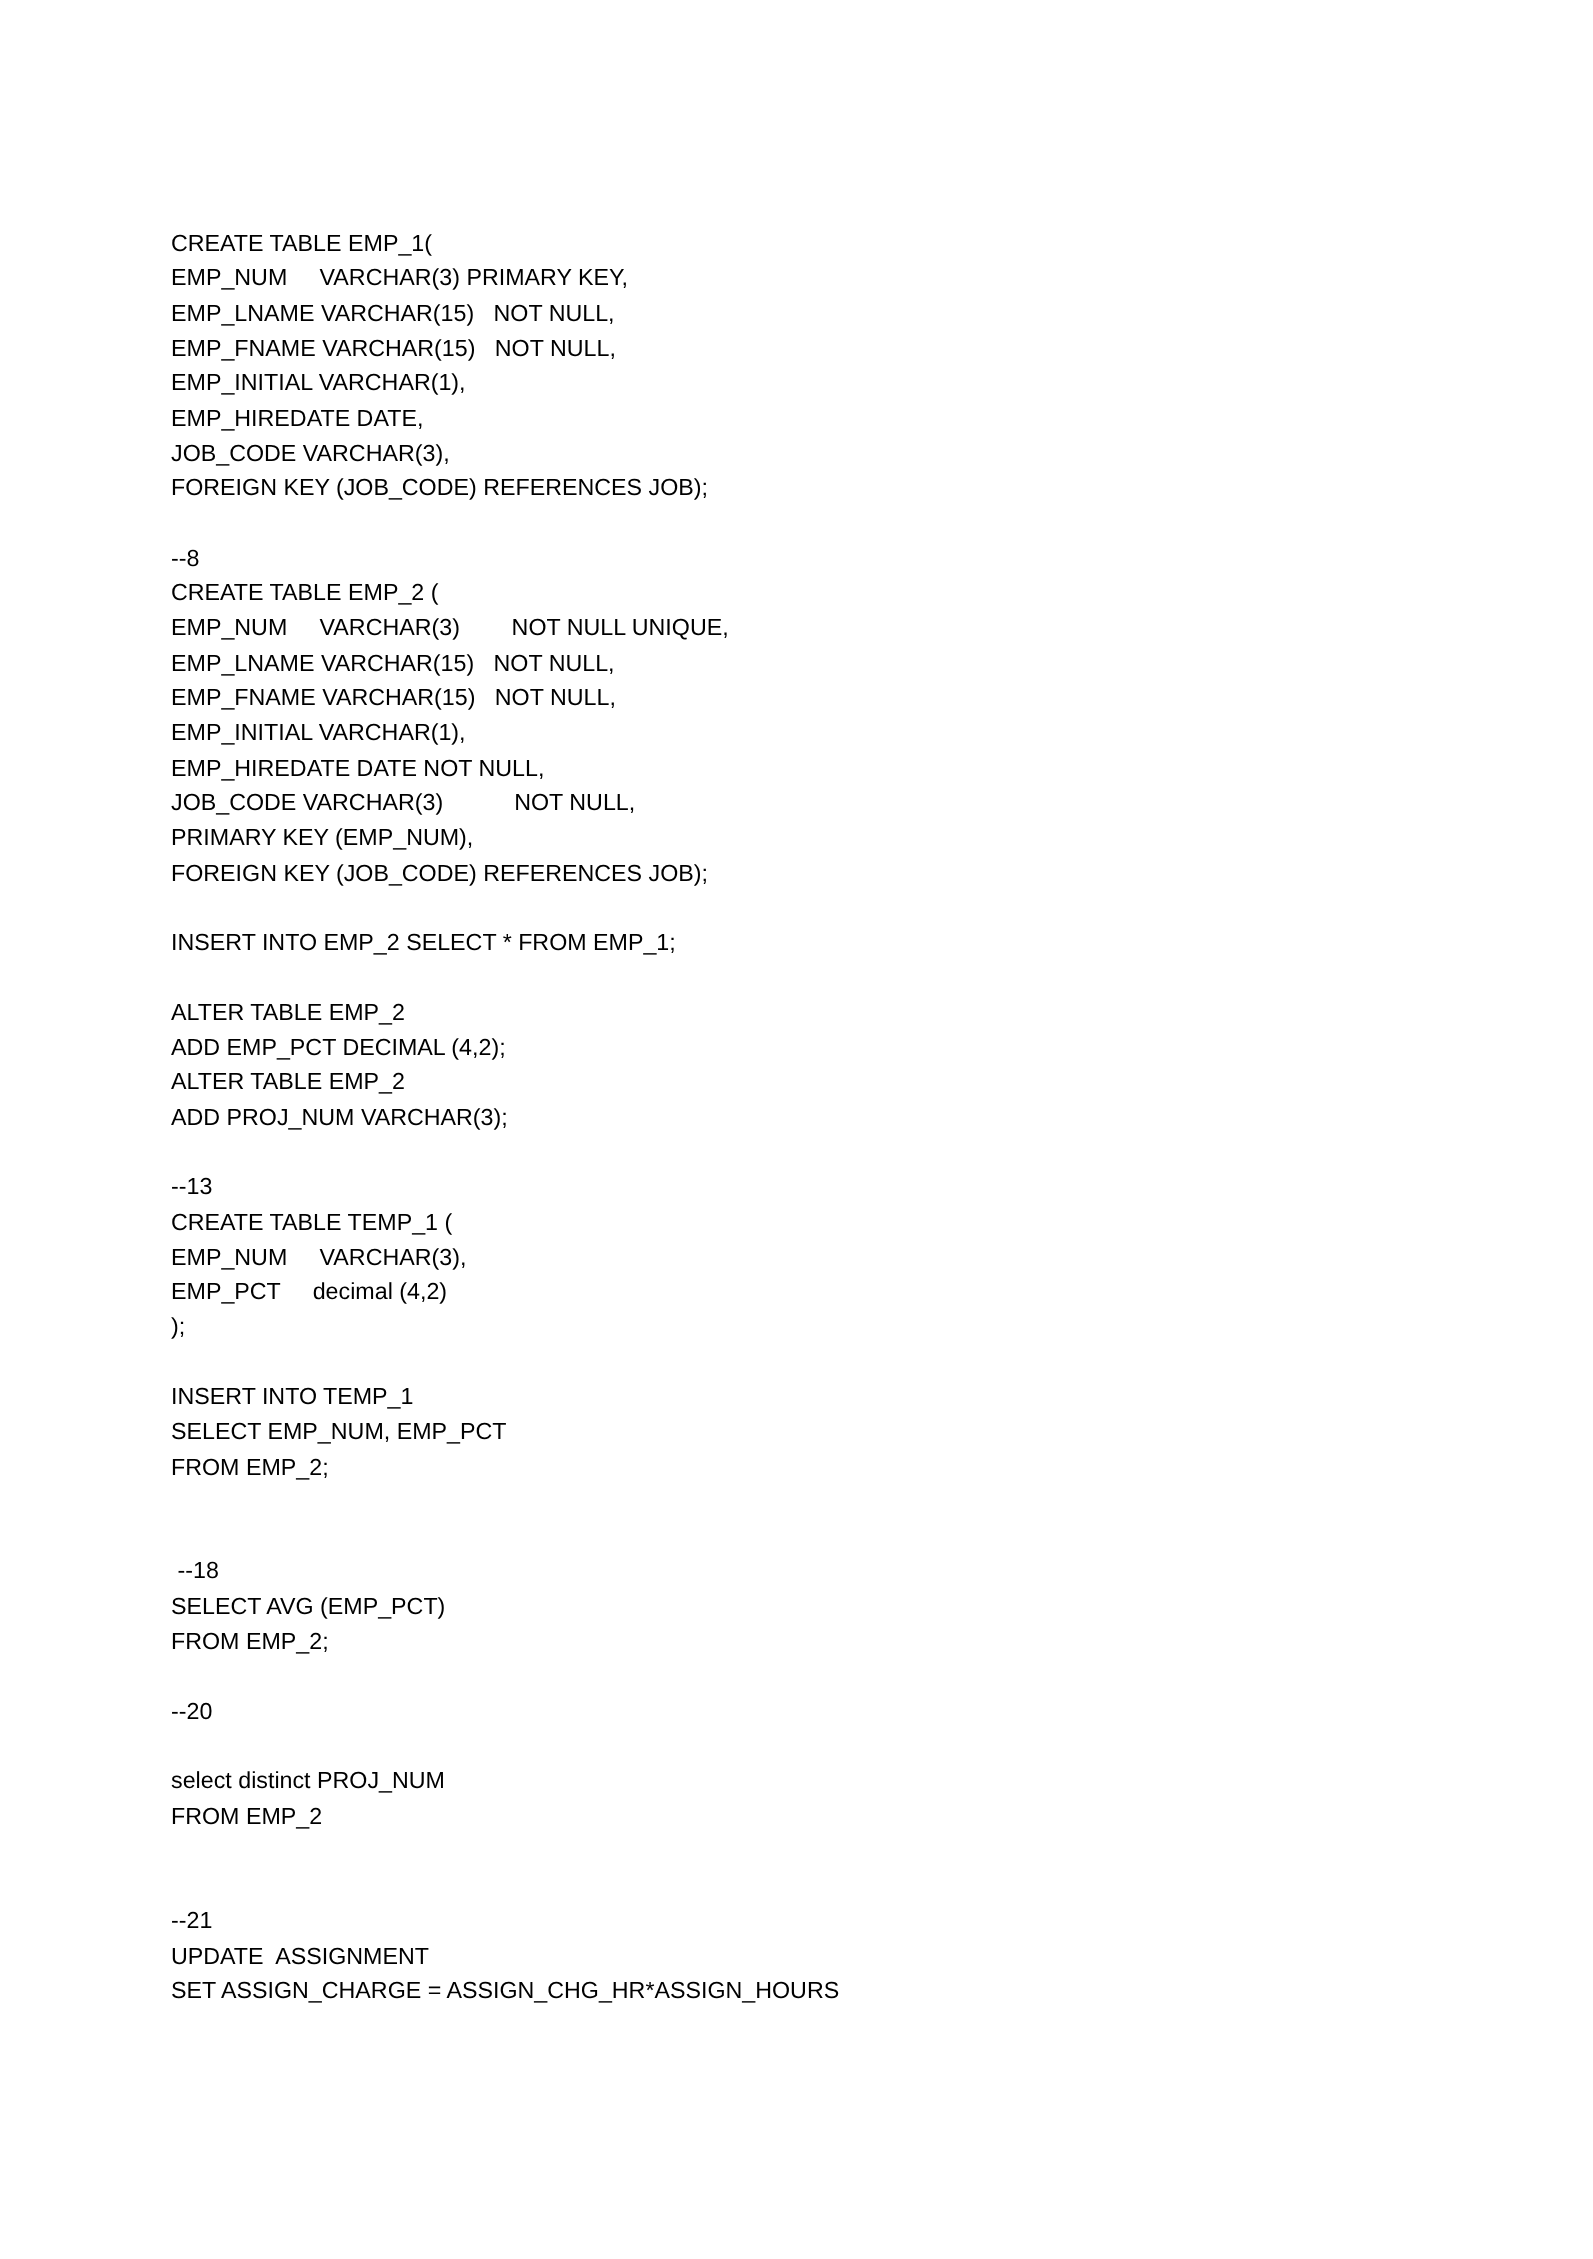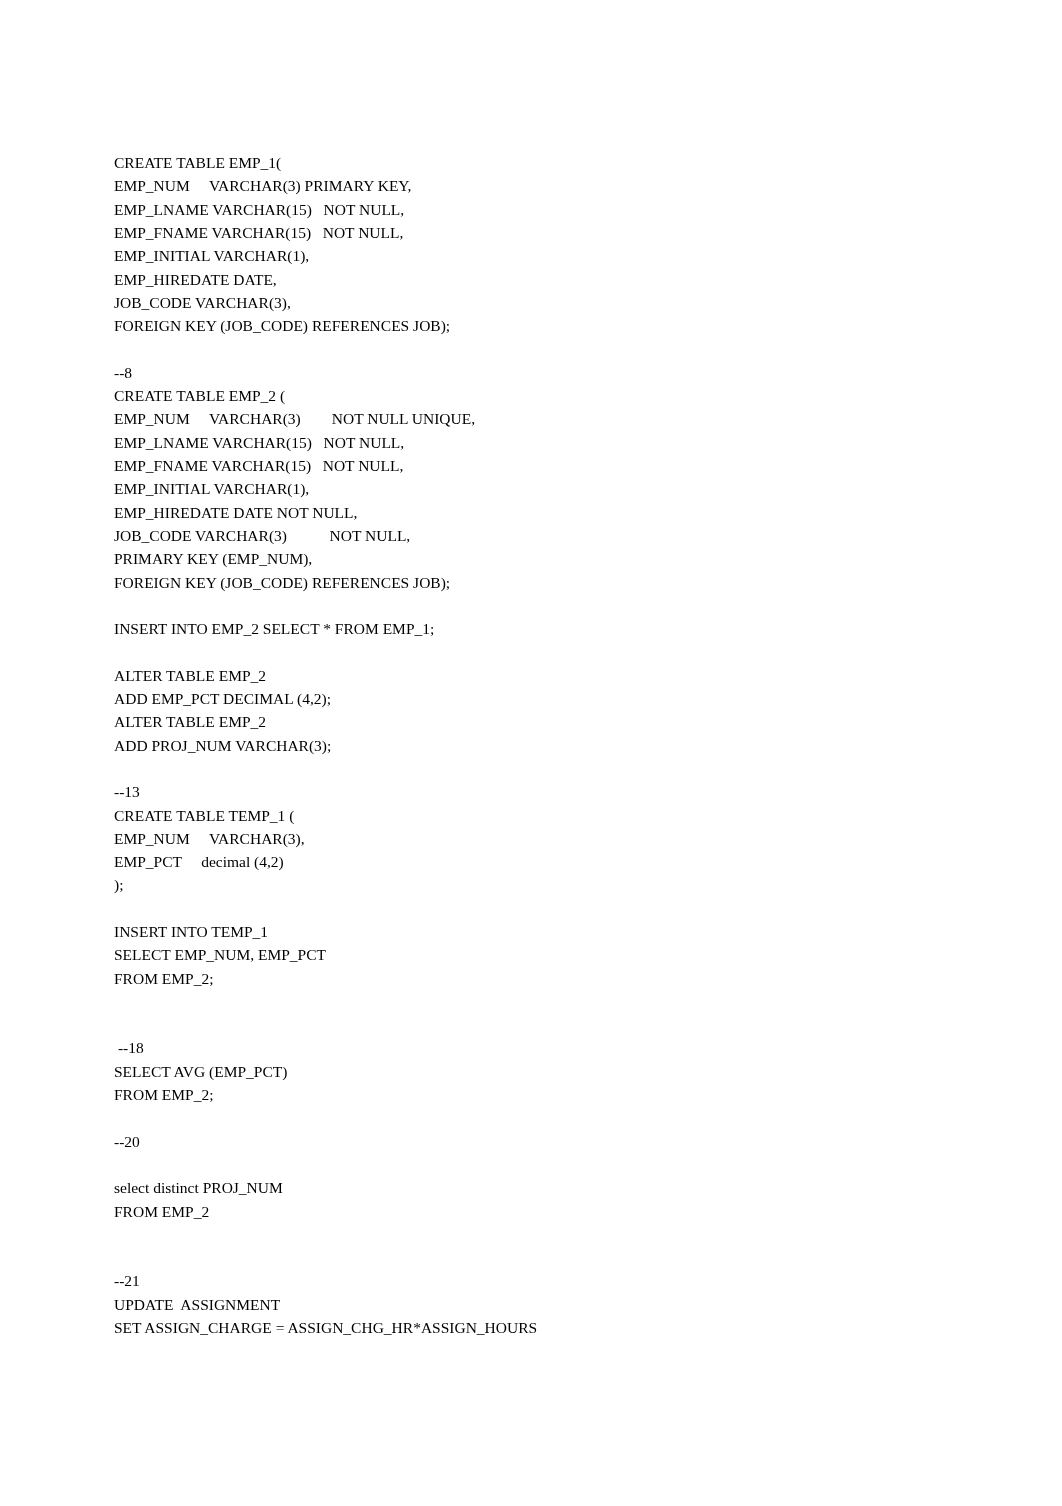--- a/index.html
+++ b/index.html
@@ -13,21 +13,21 @@
     box-sizing: border-box;
     padding: 58px 0 0 114px;
     font-family: "Courier New", Courier, monospace;
     font-size: 15.5px;
     line-height: 23.3px;
     color: #000000;
     white-space: pre;
   }
   .code-block {
     margin: 0;
-    font-family: Liberation Serif, serif;
+    font-family: Liberation Sans, sans-serif;
     font-size: inherit;
     line-height: inherit;
     white-space: pre;
   }
 </style>
 </head>
 <body>
 
 
 

